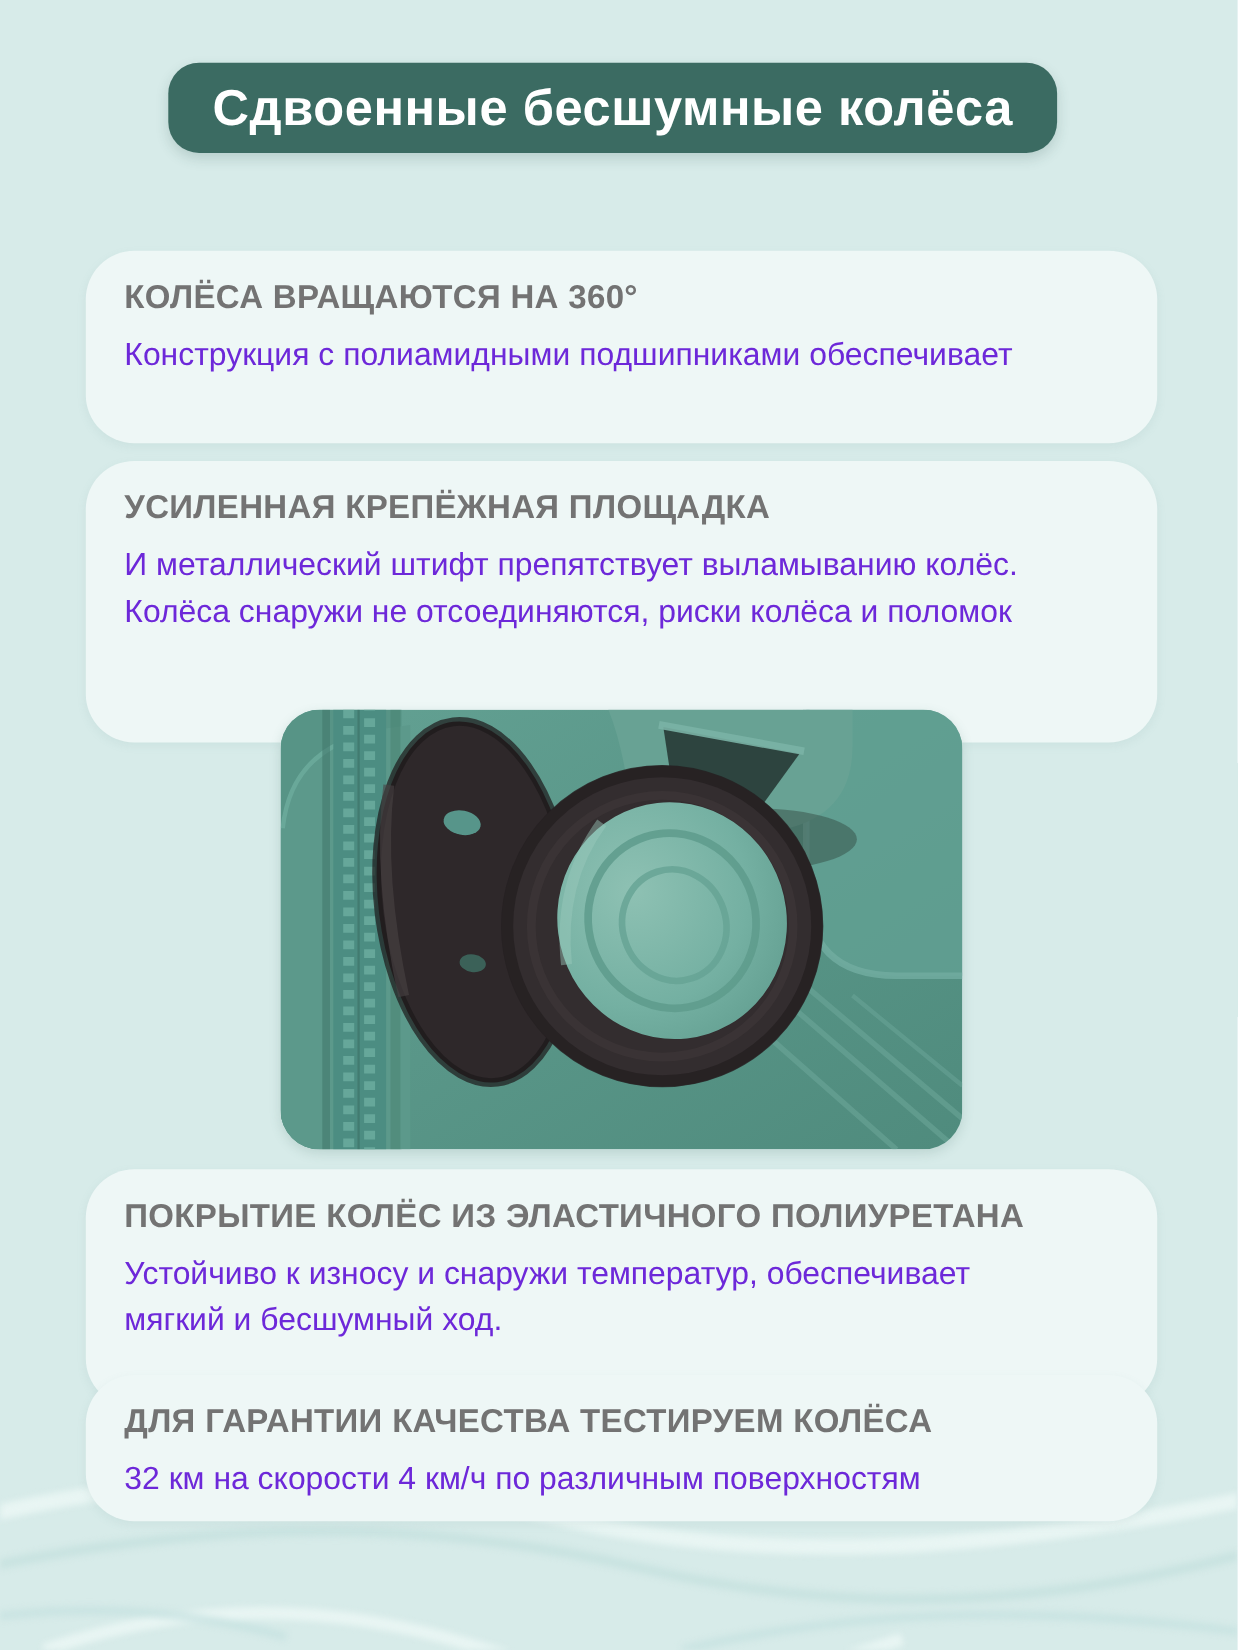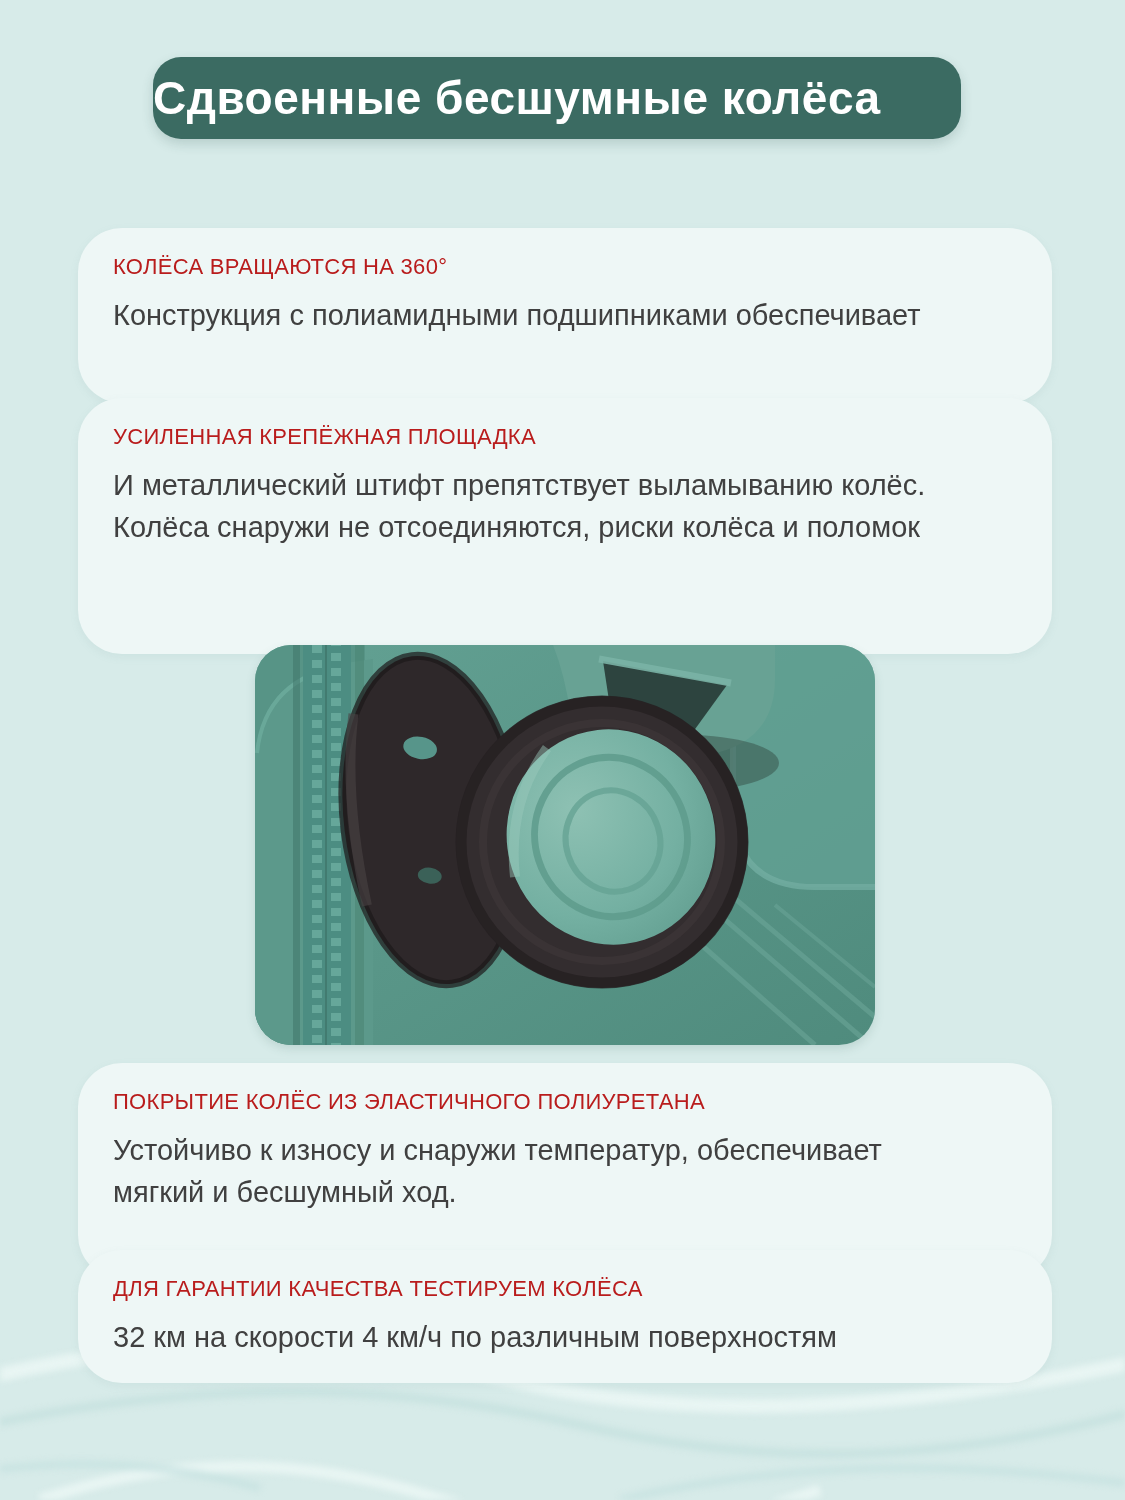--- a/index.html
+++ b/index.html
@@ -8,49 +8,49 @@
     background:#d7ebe9; overflow:hidden;
     font-family:"Liberation Sans", sans-serif;
   }
   .ripples {
     position:absolute; left:0; bottom:0; width:1125px; height:250px;
     filter:blur(3px); pointer-events:none;
   }
   .banner {
     position:absolute; left:153px; top:57px; width:808px; height:82px;
     background:#3b6b62; border-radius:28px;
-    display:flex; align-items:center; 
+    display:flex; align-items:center; justify-content:center;
     box-shadow:0 5px 12px rgba(40,80,72,0.18);
   }
   .banner-title {
     color:#ffffff; font-weight:bold; font-size:46px; letter-spacing:0.5px;
     white-space:nowrap;
   }
   .card {
     position:absolute; left:78px; width:974px;
     background:#eef7f6; border-radius:44px;
     padding:26px 40px 0 35px; box-sizing:border-box;
     box-shadow:0 3px 8px rgba(120,160,155,0.10);
   }
   .card-heading {
-    margin:0 0 14px 0; color:#b91c1c;
-    font-size:22px; font-weight:normal; letter-spacing:0.3px;
+    margin:0 0 14px 0; color:#737373;
+    font-size:30px; font-weight:bold; letter-spacing:0.3px;
     white-space:nowrap;
   }
   .card-line {
-    margin:0; color:#404040; font-size:29px; line-height:42px;
+    margin:0; color:#6d28d9; font-size:29px; line-height:42px;
     white-space:nowrap;
   }
   .photo {
     position:absolute; left:255px; top:645px; width:620px; height:400px;
     border-radius:36px; overflow:hidden;
     box-shadow:0 4px 10px rgba(80,120,112,0.18);
   }
   #card-1 { top:228px; height:175px; }
-  #card-2 { top:398px; height:256px; }
+  #card-2 { top:419px; height:256px; }
   #card-3 { top:1063px; height:216px; }
   #card-4 { top:1250px; height:133px; }
 </style>
 </head>
 <body>
 
 <div class="page">
 
   <svg class="ripples" viewBox="0 0 1125 250" xmlns="http://www.w3.org/2000/svg">
     <path d="M-60,140 Q220,60 500,128 T 1190,100" stroke="#eaf6f4" stroke-width="14" fill="none" opacity="0.9"></path>

